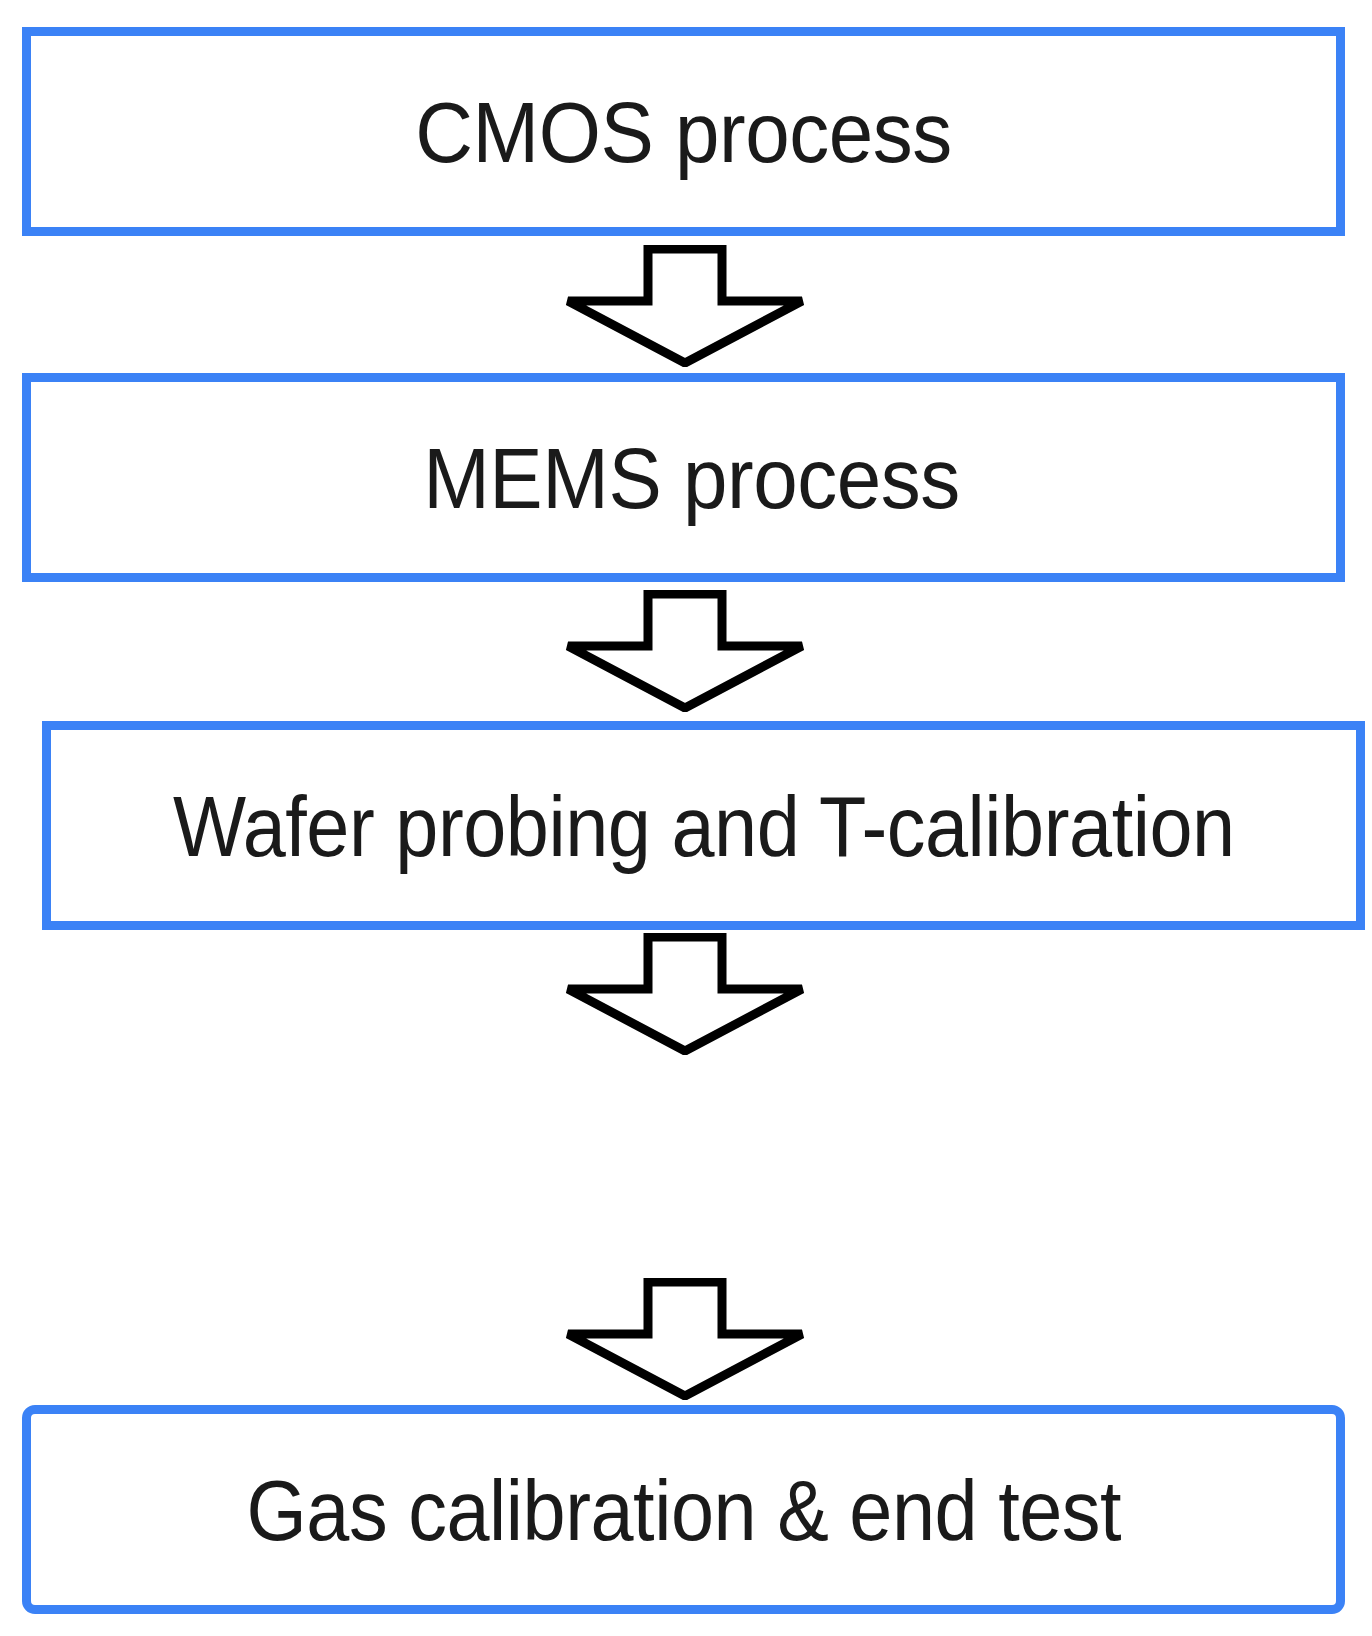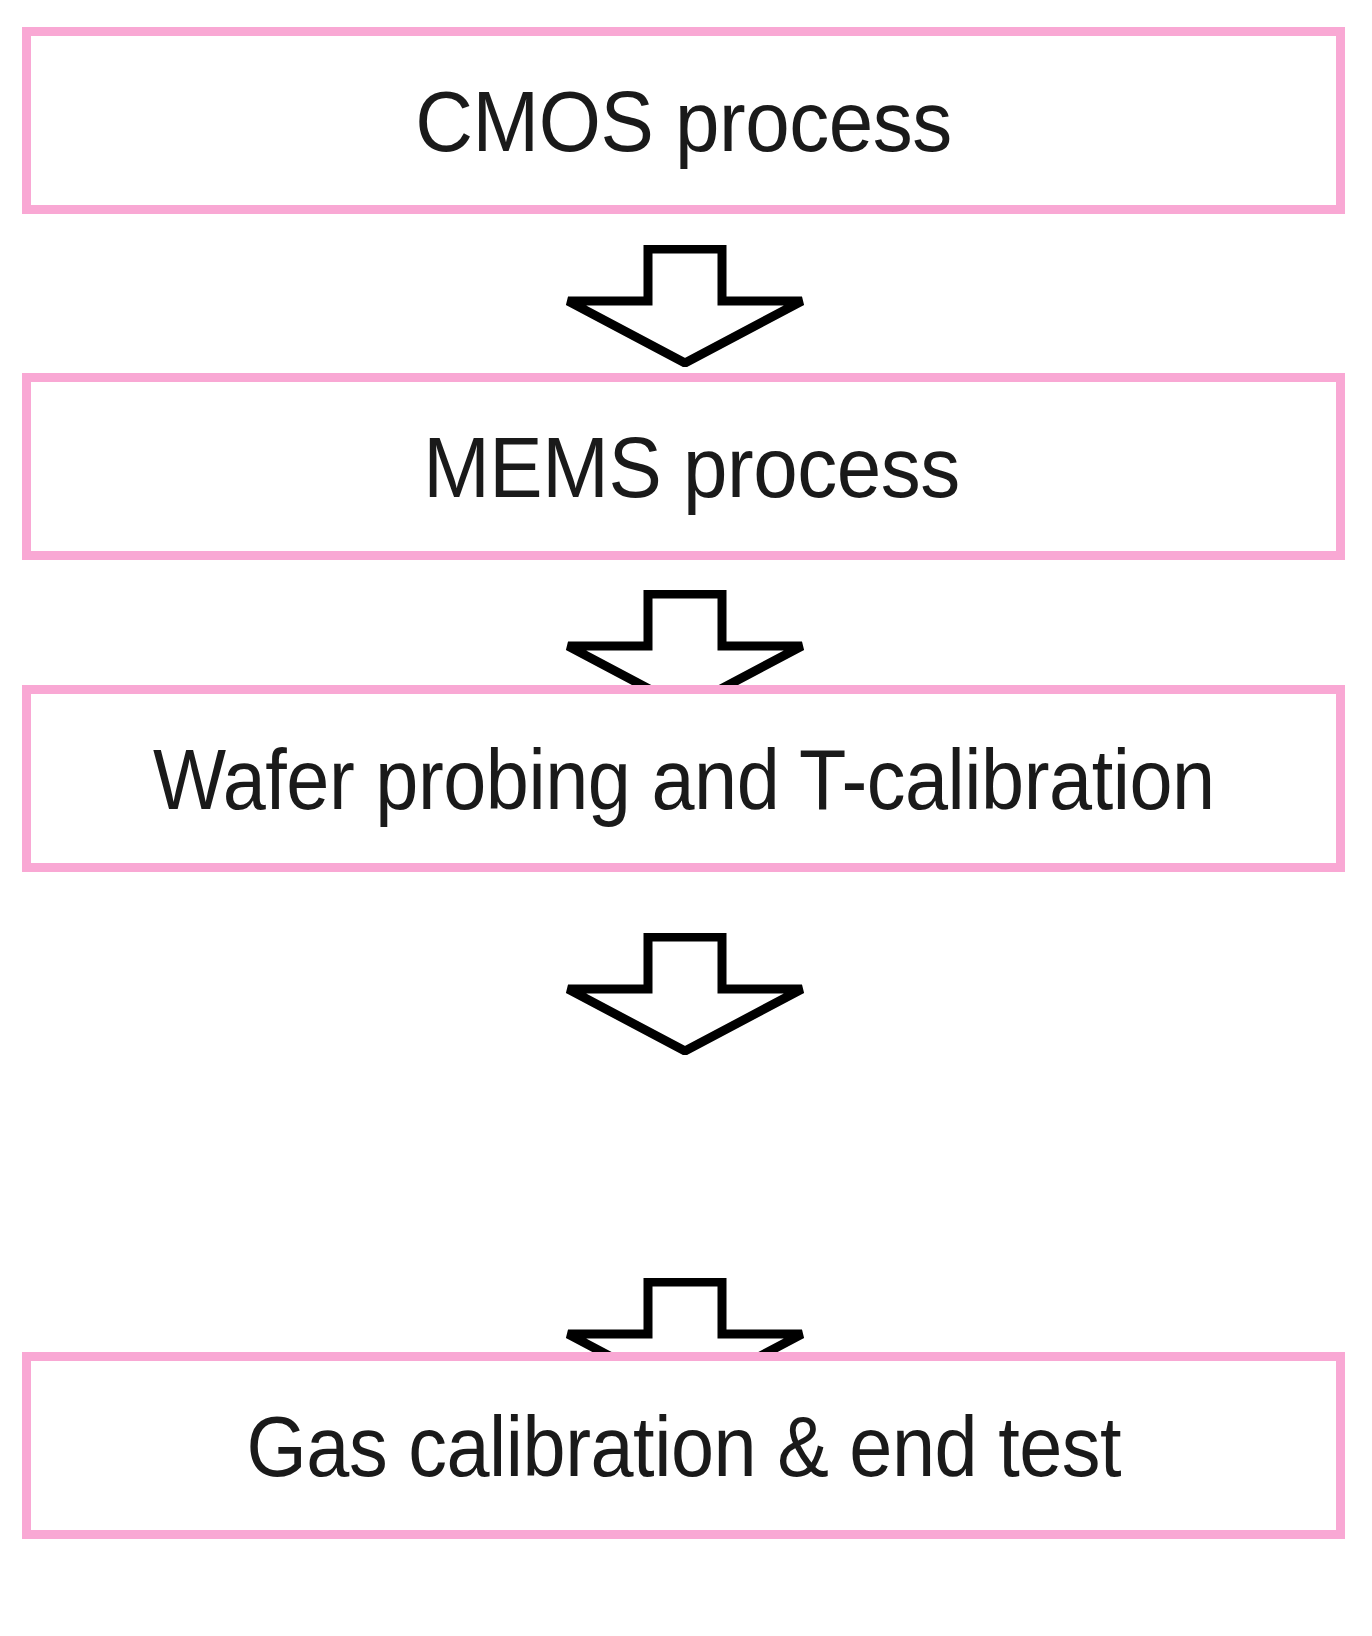--- a/index.html
+++ b/index.html
@@ -19,23 +19,23 @@
     position: relative;
     width: 1372px;
     height: 1636px;
     background: #ffffff;
   }
 
   .flow-step {
     position: absolute;
     left: 22px;
     width: 1323px;
-    height: 187px;
+    height: 209px;
     box-sizing: border-box;
-    border: 9px solid #f9a8d4;
+    border: 9px solid #3b82f6;
     background: #ffffff;
     display: flex;
     align-items: center;
     justify-content: center;
   }
 
   .flow-step-label {
     font-family: "Liberation Sans", "DejaVu Sans", sans-serif;
     font-size: 86px;
     line-height: 1.0;
@@ -59,23 +59,23 @@
   }
   .flow-arrow svg {
     display: block;
     width: 244px;
     height: 122px;
   }
 
   
   .step-1 { top: 27px; }
   .step-2 { top: 373px; padding-left: 16px; }
-  .step-3 { top: 685px; }
+  .step-3 { top: 721px; margin-left: 20px; }
   .step-4 { top: 1060px; }
-  .step-5 { top: 1352px; }
+  .step-5 { top: 1405px; border-radius: 13px; }
 
   .arrow-1 { top: 245px; }
   .arrow-2 { top: 590px; }
   .arrow-3 { top: 933px; }
   .arrow-4 { top: 1278px; }
 </style>
 </head>
 <body>
 
 <div id="flow-root">

